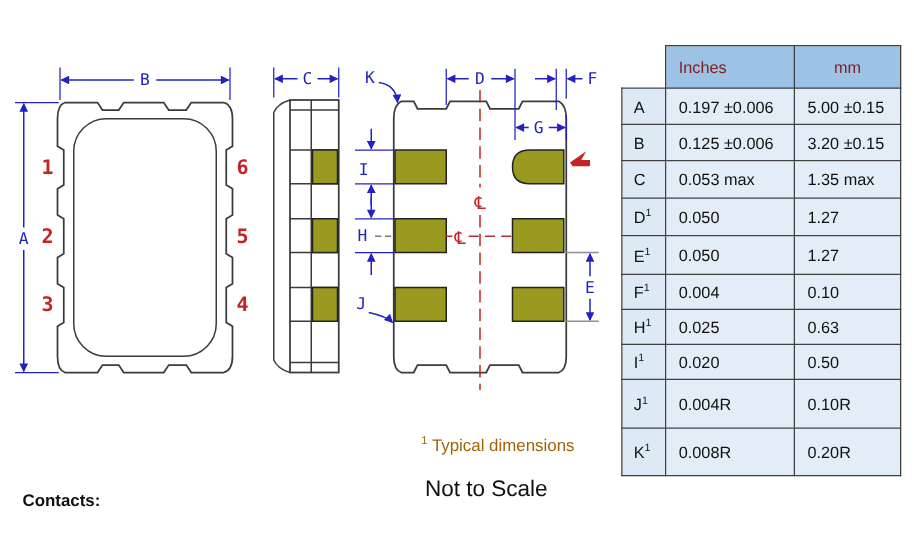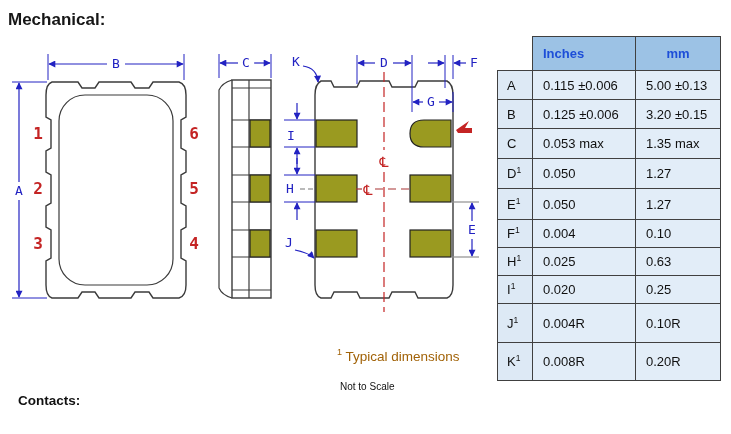--- a/index.html
+++ b/index.html
@@ -16,39 +16,38 @@
   .dim{stroke:#2222c2;stroke-width:1.2;fill:none;}
   .ext{stroke:#2222c2;stroke-width:1;fill:none;}
   .gext{stroke:#8f8f8f;stroke-width:1.2;fill:none;}
   .cline{stroke:#c42424;stroke-width:1.2;fill:none;}
   .cline2{stroke:#a83232;stroke-width:1.2;fill:none;}
 
   #dim-table{position:absolute;left:497px;top:36px;}
   #dim-table table{border-collapse:collapse;}
   #dim-table td,#dim-table th{border:1px solid #404040;font:13px "Liberation Sans",sans-serif;
        color:#101010;background:#e2edf8;padding:0 4px 0 10px;text-align:left;vertical-align:middle;}
-  #dim-table th{background:#9cc2e5;color:#1d4ed8;font-weight:bold;height:33px;}
+  #dim-table th{background:#9cc2e5;color:#7f1d1d;font-weight:normal;height:33px;}
   #dim-table th.mmh{text-align:center;padding:0;}
   #dim-table td.param{background:#dde9f5;padding-left:9px;}
   #dim-table td.blank{border:none;background:transparent;}
   #dim-table sup{font-size:8.5px;}
 
   #contacts{position:absolute;left:18px;top:347px;font-size:13.5px;color:#111;
             line-height:17.5px;white-space:pre;}
   #contacts .hd{font-weight:bold;margin-top:10px;}
   #note-typical{position:absolute;left:337px;top:347px;font-size:13.5px;color:#a16207;}
   #note-typical sup{font-size:9px;}
-  #note-scale{position:absolute;left:340px;top:381px;font-size:10px;color:#111;}
+  #note-scale{position:absolute;left:340px;top:381px;font-size:18px;color:#111;}
 </style>
 </head>
 <body>
 
 <div id="stage">
 
-  <div id="title">Mechanical:</div>
 
   <svg id="drawing-svg" width="500" height="340" viewBox="0 0 500 340">
     <defs>
       <marker id="arr" viewBox="0 0 10 10" refX="9" refY="5" markerWidth="9" markerHeight="7" orient="auto-start-reverse" markerUnits="userSpaceOnUse">
         <path d="M0,0 L10,5 L0,10 Z" fill="#2222c2"></path>
       </marker>
     </defs>
 
     <g>
       <path class="outline" d="M46,95 Q46,84 52,82 L78,82 L82,88 L95,88 L99,82 L131,82 L135,88 L149,88 L153,82 L179,82 Q186,84 186,95 L186,117 L181,120 L181,148 L186,151 L186,172 L181,175 L181,203 L186,206 L186,227 L181,230 L181,258 L186,261 L186,285 Q186,296 179,298 L153,298 L149,292 L135,292 L131,298 L99,298 L95,292 L82,292 L78,298 L52,298 Q46,296 46,285 L46,261 L51,258 L51,230 L46,227 L46,206 L51,203 L51,175 L46,172 L46,151 L51,148 L51,120 L46,117 Z"></path>
@@ -170,22 +169,22 @@
       <thead>
         <tr>
           <td class="blank"></td>
           <th>Inches</th>
           <th class="mmh">mm</th>
         </tr>
       </thead>
       <tbody id="dim-tbody">
           <tr style="height: 29px;">
             <td class="param"><span>A</span><sup></sup></td>
-            <td>0.115 ±0.006</td>
-            <td>5.00 ±0.13</td>
+            <td>0.197 ±0.006</td>
+            <td>5.00 ±0.15</td>
           </tr>
           <tr style="height: 29px;">
             <td class="param"><span>B</span><sup></sup></td>
             <td>0.125 ±0.006</td>
             <td>3.20 ±0.15</td>
           </tr>
           <tr style="height: 30px;">
             <td class="param"><span>C</span><sup></sup></td>
             <td>0.053 max</td>
             <td>1.35 max</td>
@@ -206,21 +205,21 @@
             <td>0.10</td>
           </tr>
           <tr style="height: 28px;">
             <td class="param"><span>H</span><sup>1</sup></td>
             <td>0.025</td>
             <td>0.63</td>
           </tr>
           <tr style="height: 28px; padding-left: 40px;">
             <td class="param"><span>I</span><sup>1</sup></td>
             <td>0.020</td>
-            <td>0.25</td>
+            <td>0.50</td>
           </tr>
           <tr style="height: 39px;">
             <td class="param"><span>J</span><sup>1</sup></td>
             <td>0.004R</td>
             <td>0.10R</td>
           </tr>
           <tr style="height: 38px;">
             <td class="param"><span>K</span><sup>1</sup></td>
             <td>0.008R</td>
             <td>0.20R</td>

